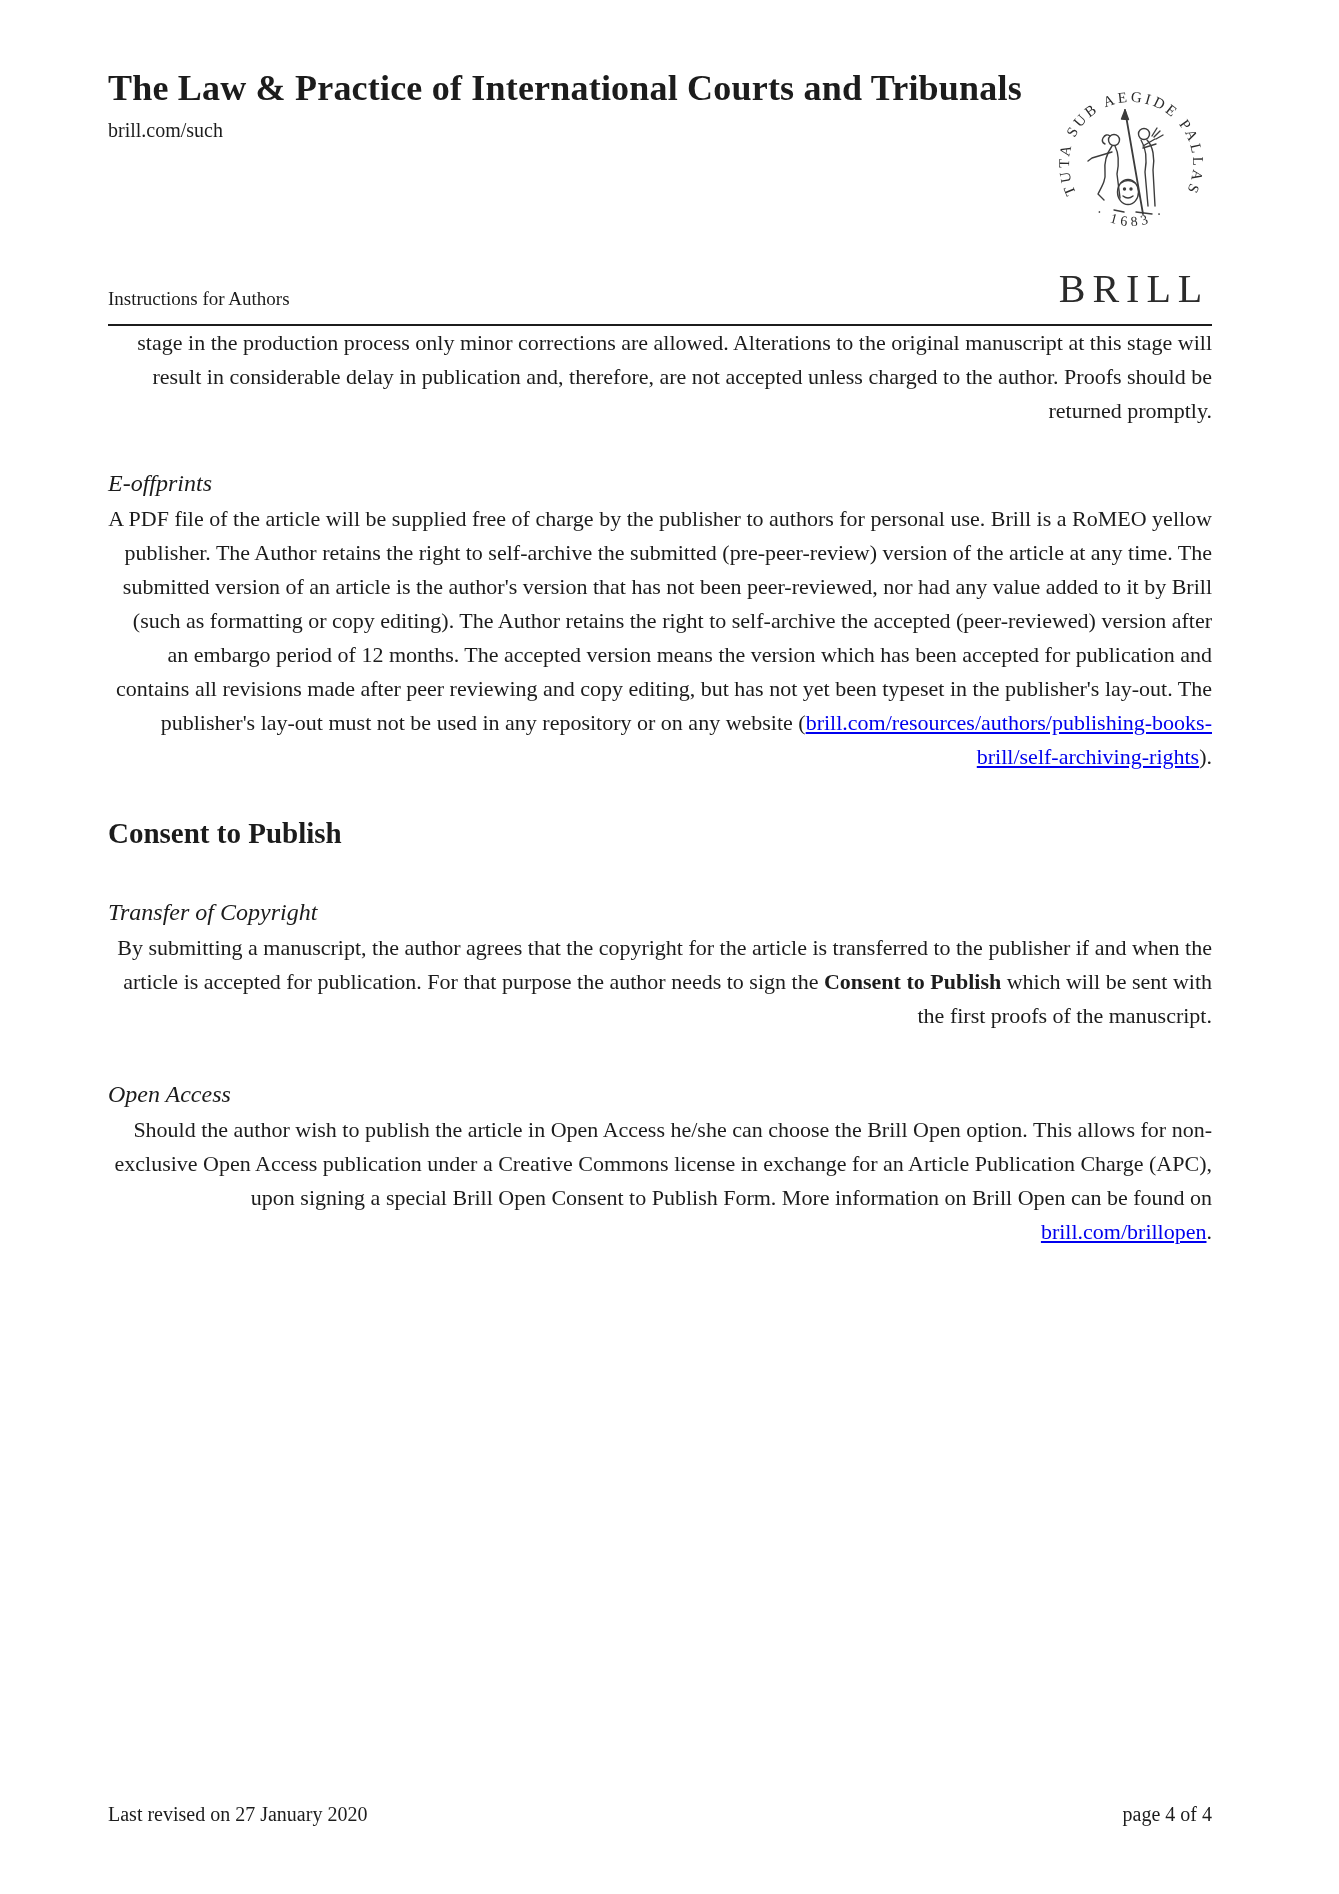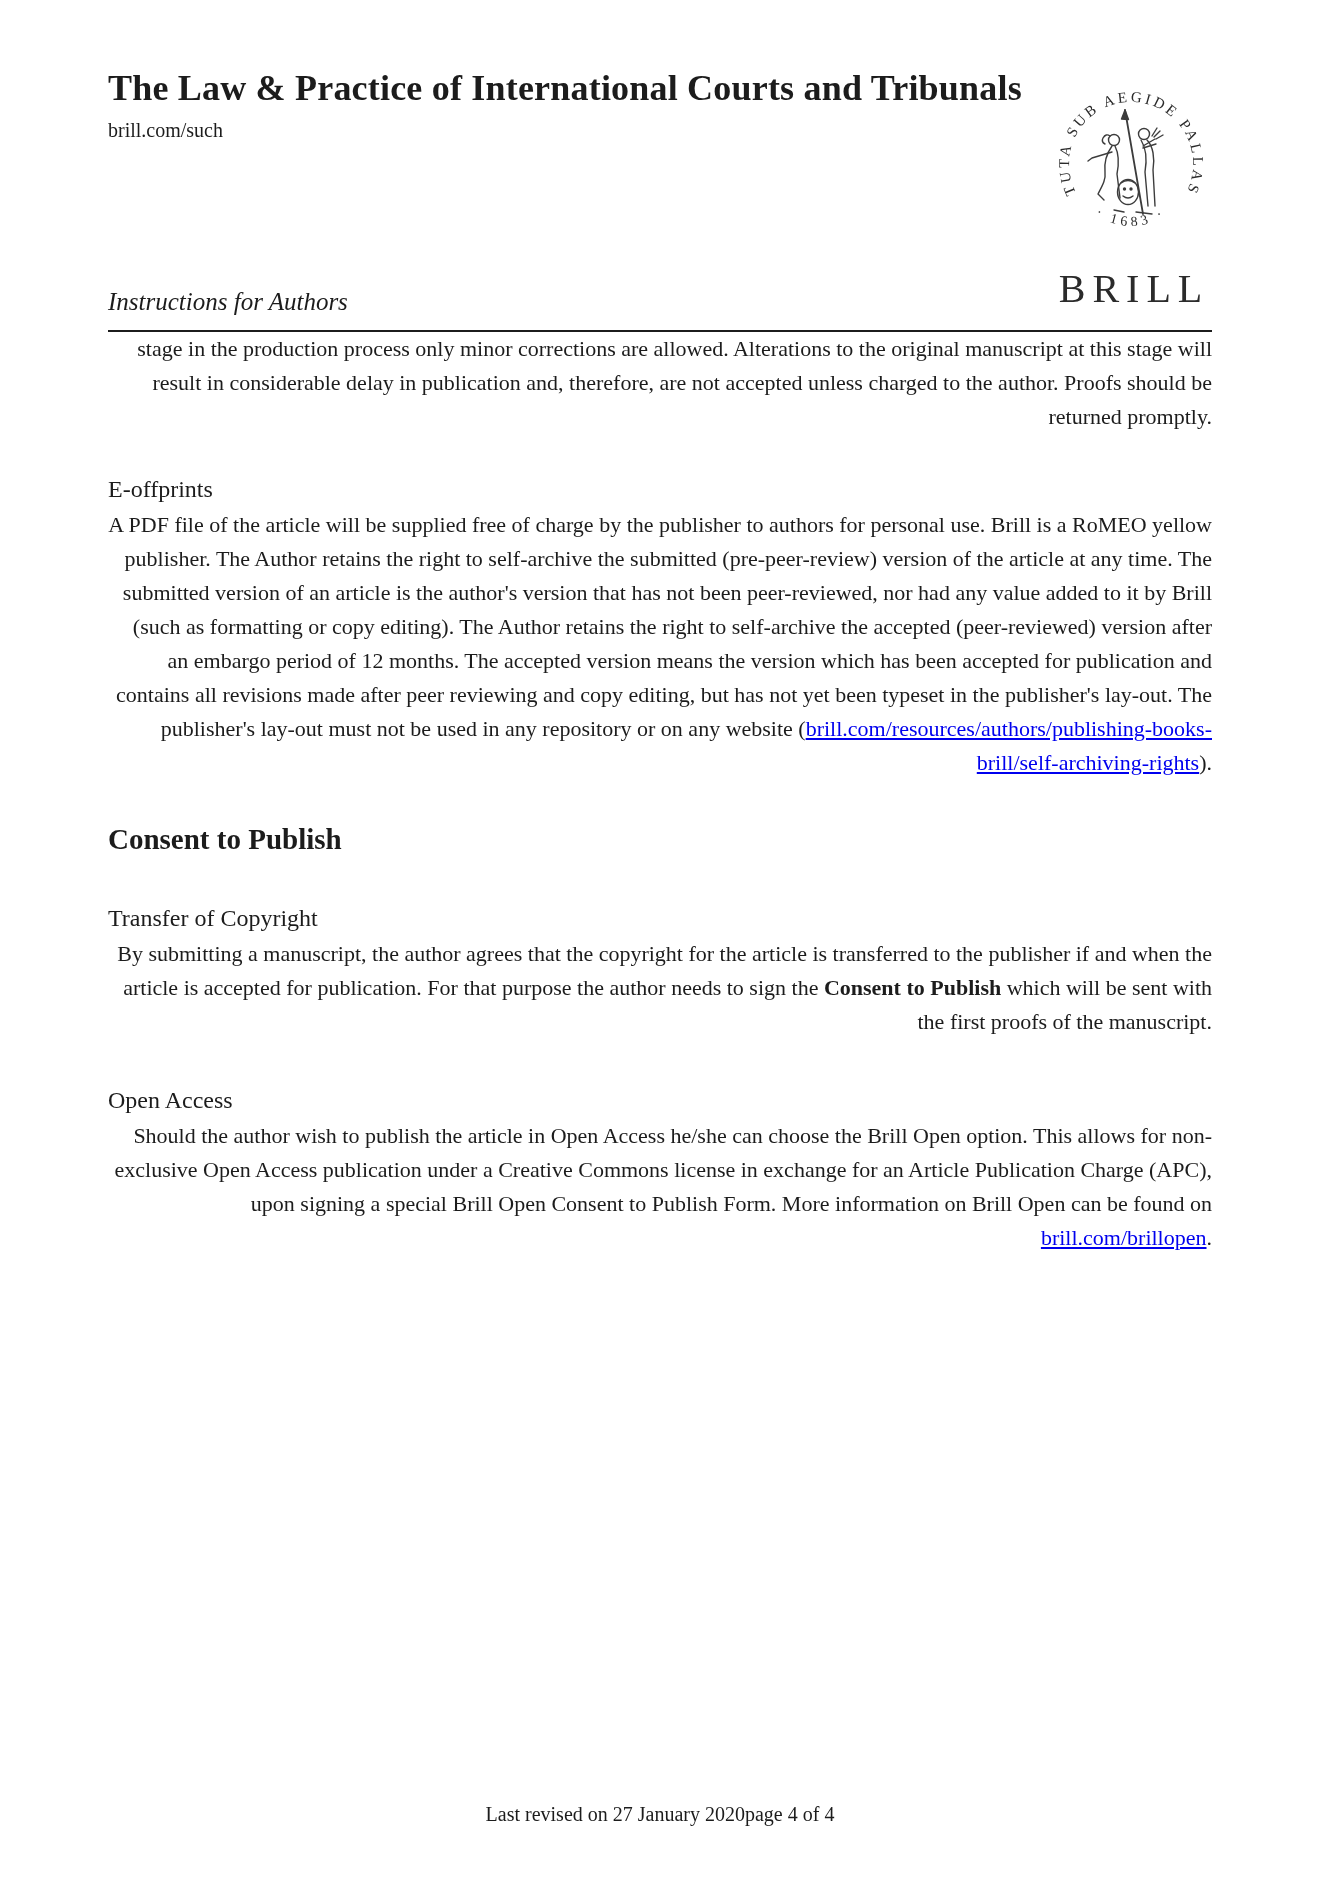--- a/index.html
+++ b/index.html
@@ -31,40 +31,40 @@
     line-height:1.15;
     font-weight:700;
     letter-spacing:0.2px;
   }
   .journal-url{
     margin-top:10px;
     font-size:20px;
   }
   .subtitle{
     margin:146px 0 0 0;
-    font-size:25px;
-    font-style:italic;
+    font-size:19px;
     font-weight:400;
   }
   .rule{
     margin:14px 0 0 0;
     border:none;
     border-top:2.5px solid var(--rule);
     width:100%;
   }
   p.body{
     margin:0;
     font-size:22px;
     line-height:34px;
     text-align:right;
   }
   .intro{margin-top:46px;}
   h3.sub{
     margin:40px 0 0 0;
     font-size:24px;
+    font-style:italic;
     font-weight:400;
     line-height:1.25;
   }
   h3.sub.transfer-h{margin-top:46px;}
   h3.sub.oa-h{margin-top:46px;}
   p.after-sub{margin-top:4px;}
   h2.major{
     margin:42px 0 0 0;
     font-size:29px;
     font-weight:700;
@@ -74,21 +74,21 @@
     color:var(--link);
     text-decoration:underline;
     cursor:pointer;
   }
   .page-footer{
     position:absolute;
     left:108px;
     bottom:68px;
     width:1104px;
     display:flex;
-    justify-content:center;
+    justify-content:space-between;
     font-size:20px;
   }
   .logo{
     position:absolute;
     left:1048px;
     top:80px;
     width:166px;
     height:236px;
   }
   .logo svg{display:block;}

